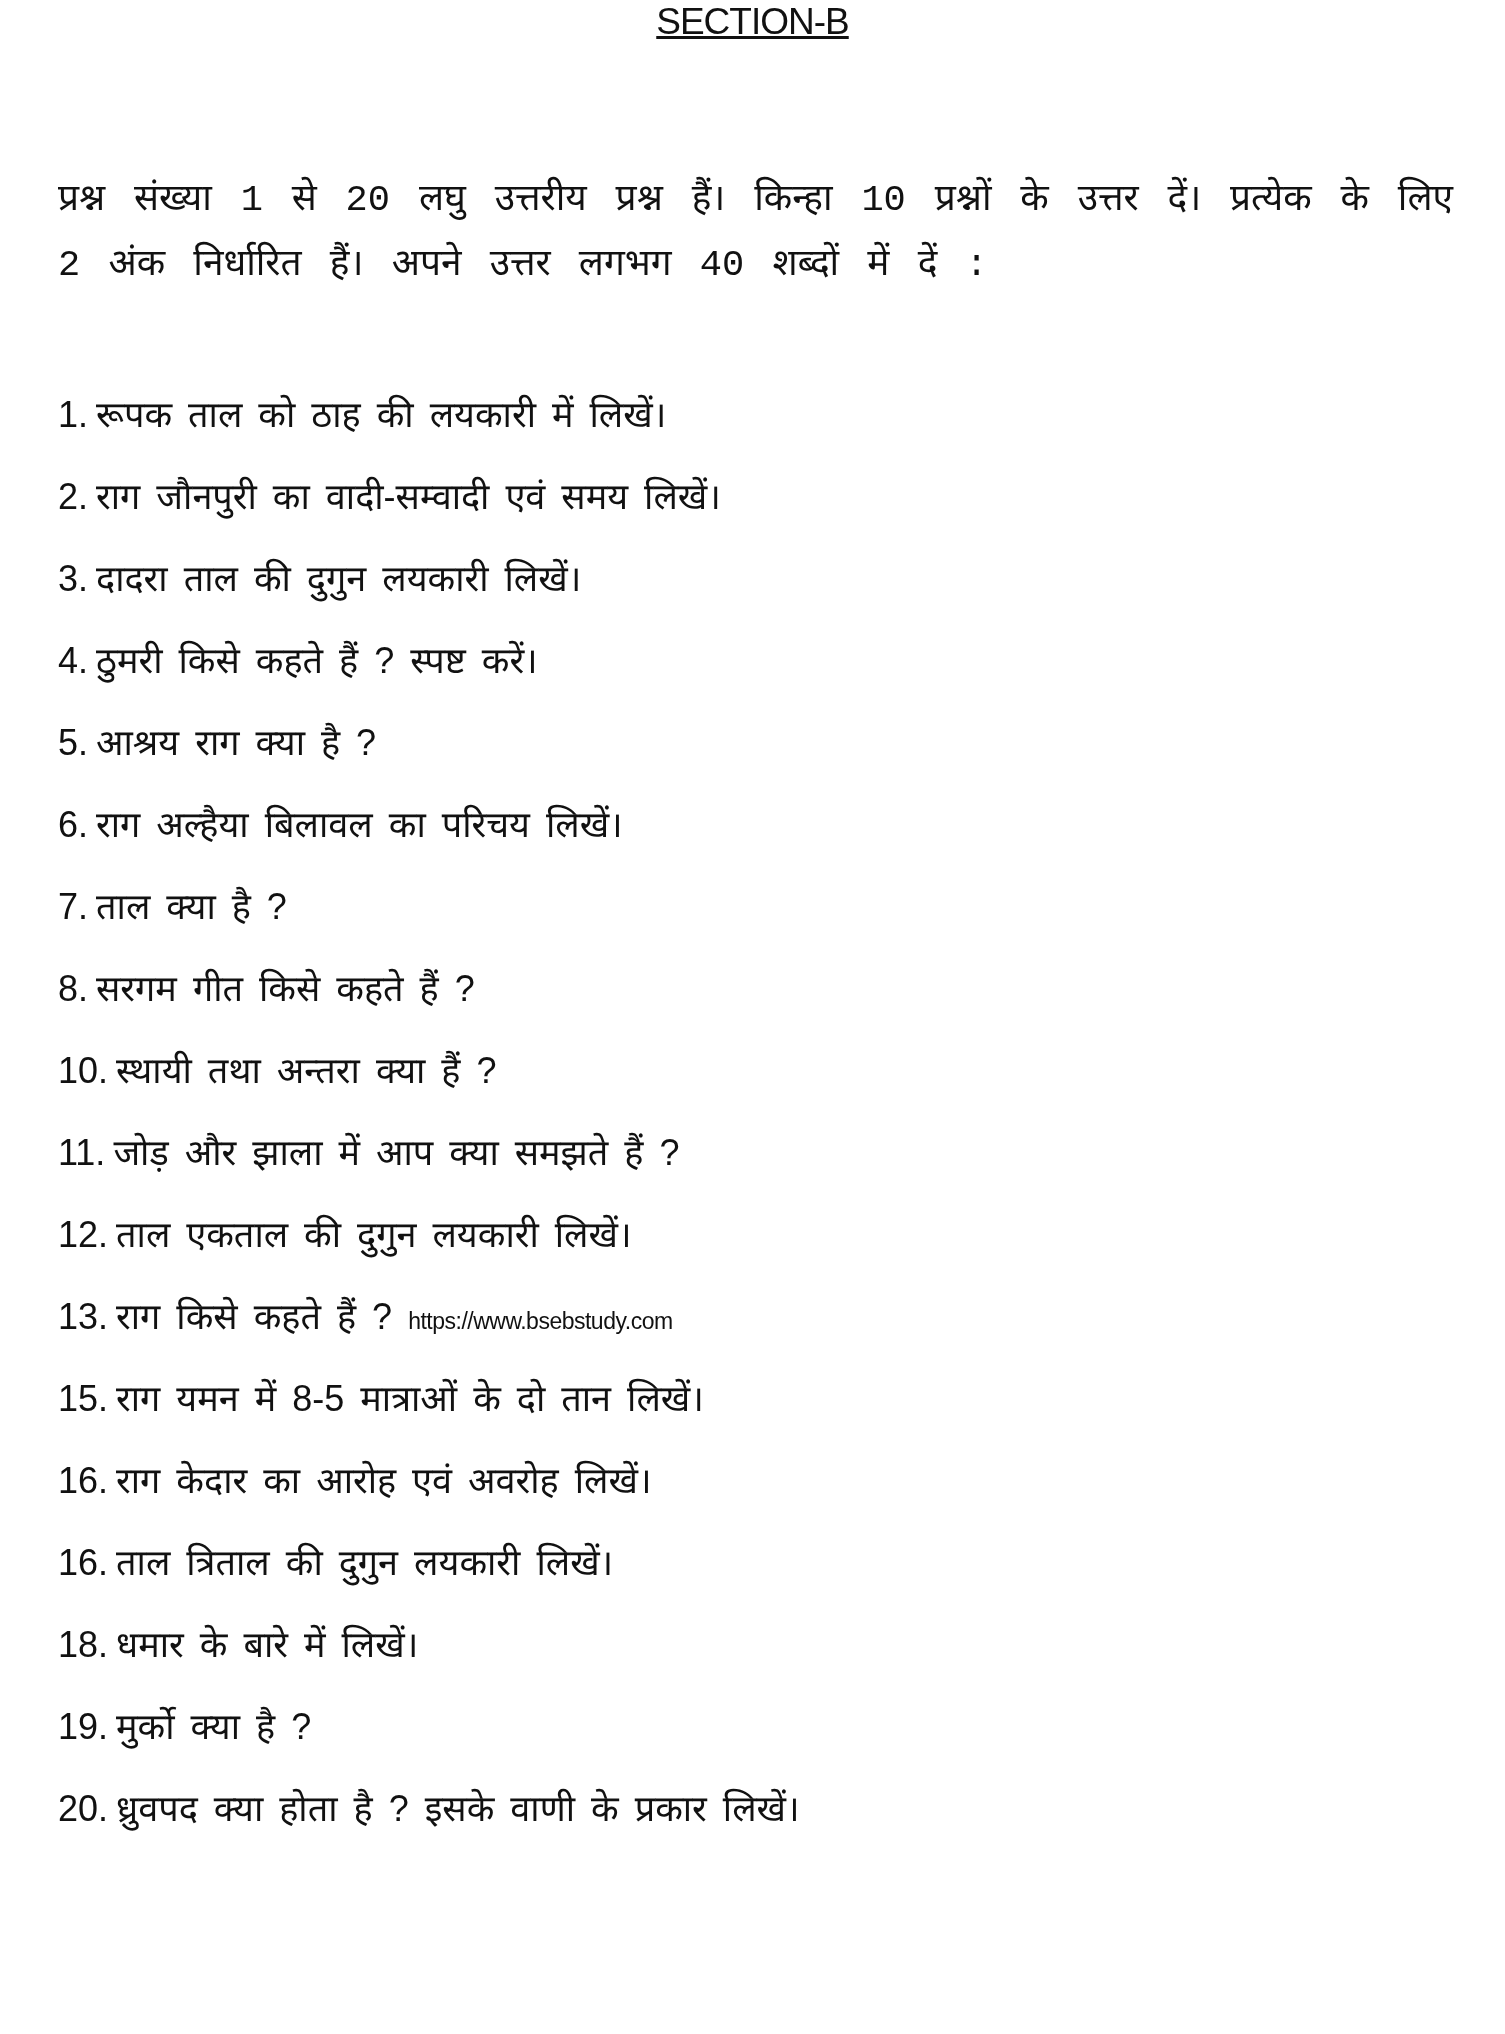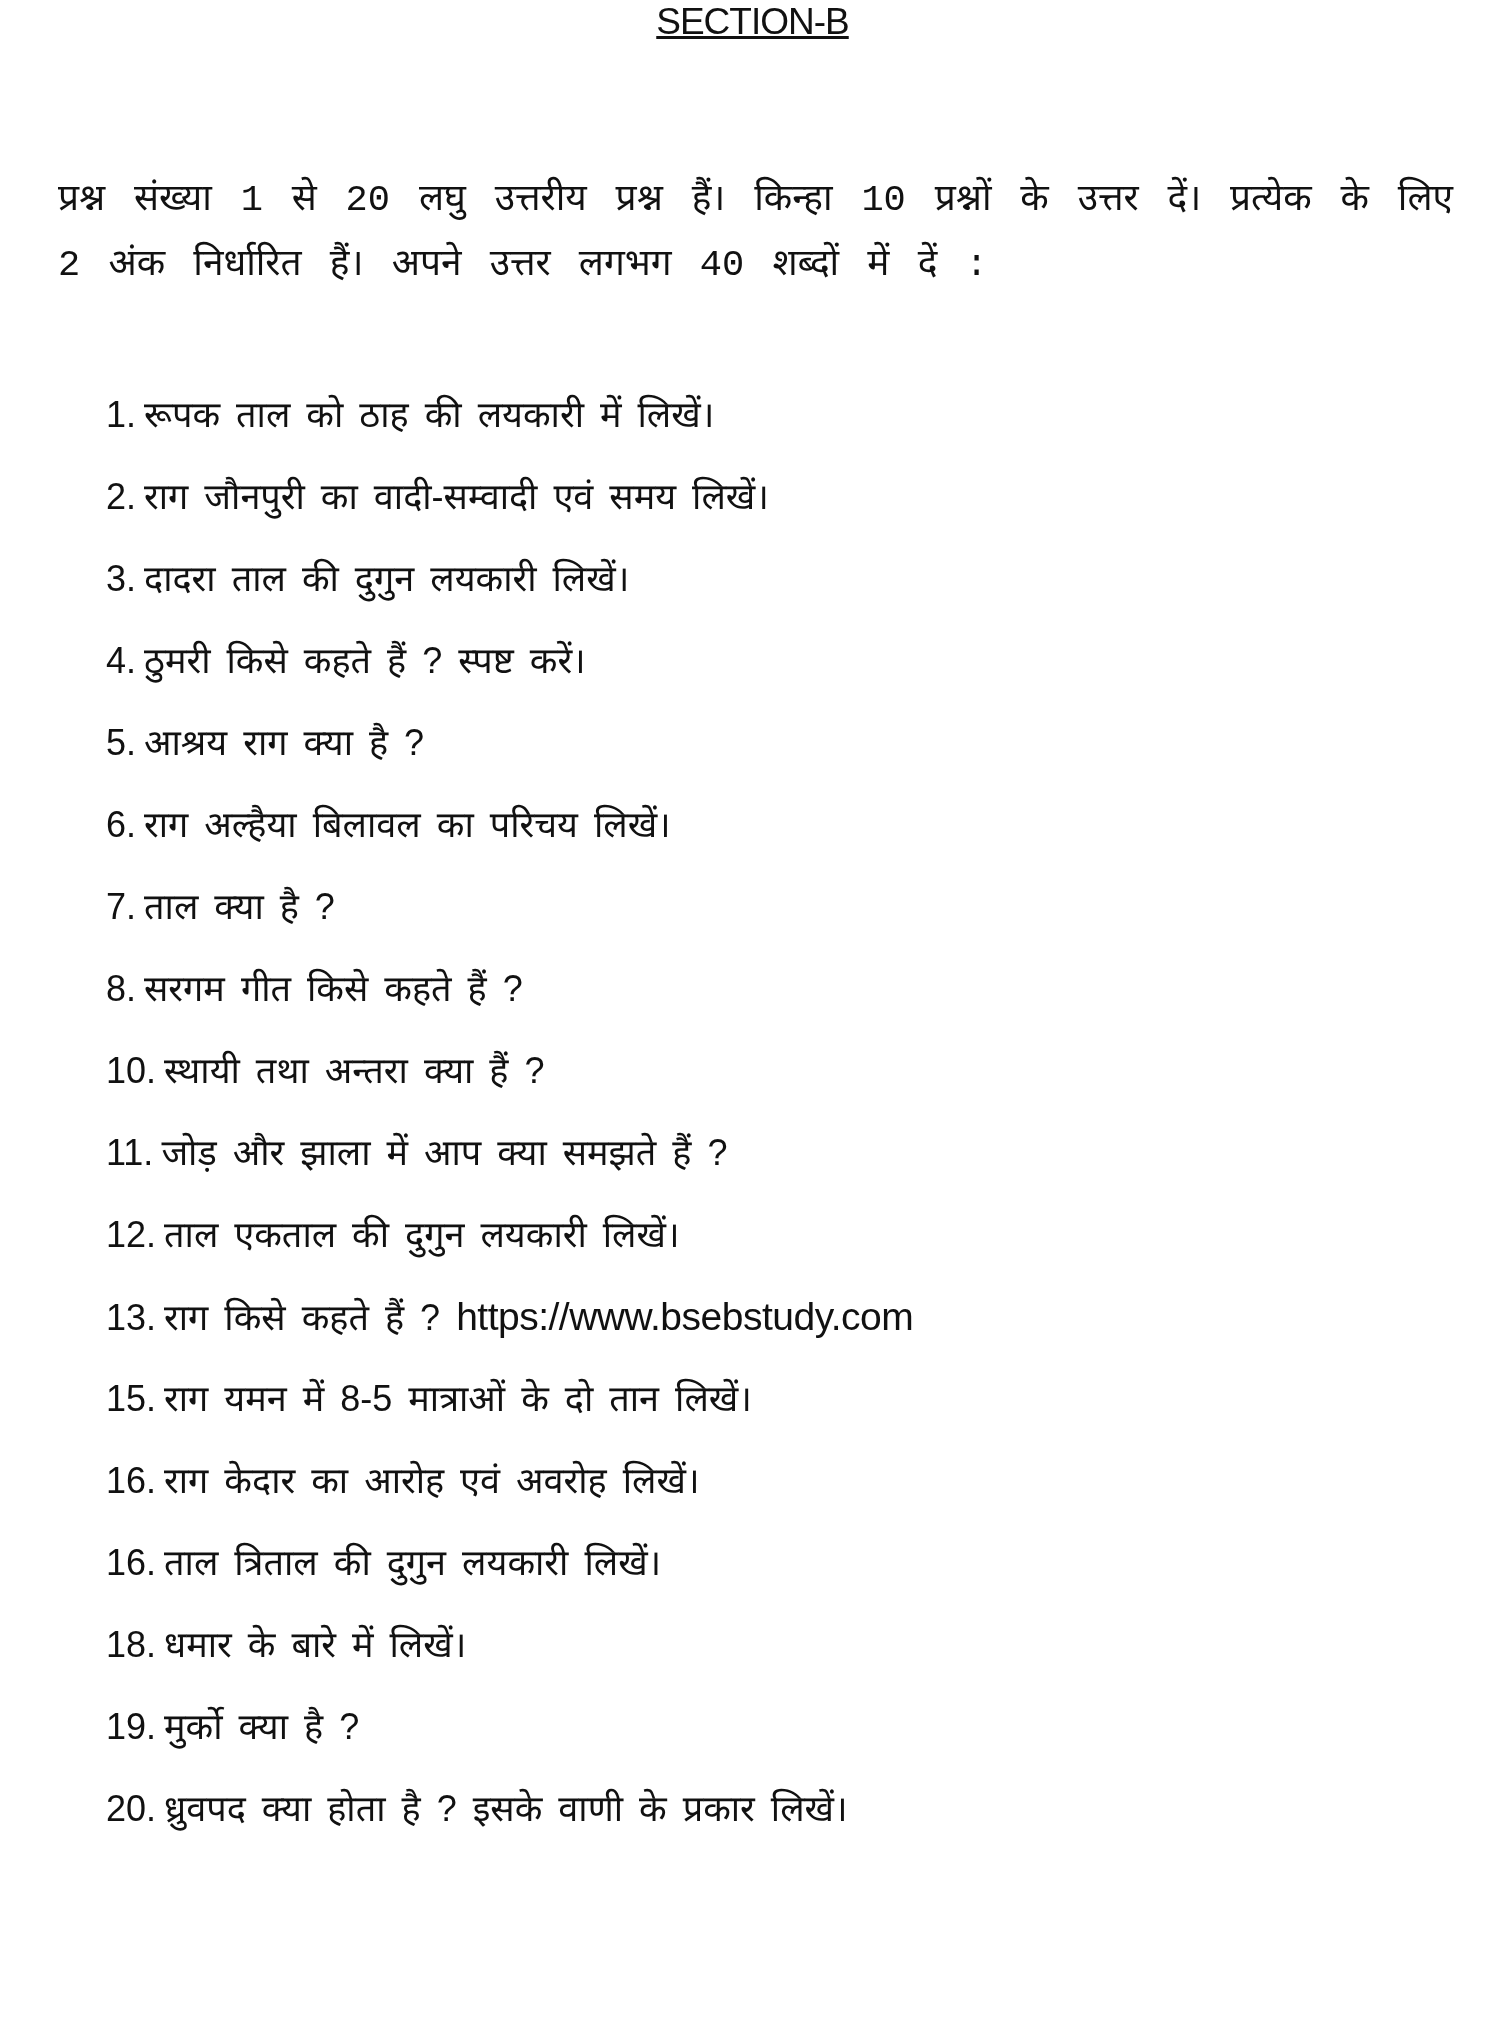--- a/index.html
+++ b/index.html
@@ -17,24 +17,24 @@
   .intro {
     position: absolute; left: 58px; top: 168px; width: 1395px;
     font-size: 37px; line-height: 65px; text-align: justify;
     text-align-last: left; word-spacing: 6px; font-family: Liberation Mono, monospace;
   }
   .qlist {
     position: absolute; left: 58px; top: 395px; margin: 0; padding: 0;
     list-style: none; font-size: 36px;
   }
   .q {
-    height: 82px; line-height: 40px; white-space: nowrap; word-spacing: 6px; margin-left: 48px;
+    height: 82px; line-height: 40px; white-space: nowrap; word-spacing: 6px;
   }
   .q .num { margin-right: 8px; }
-  .q .url { font-size: 39px; word-spacing: 0; letter-spacing: -0.5px; }
+  .q .url { font-size: 23px; word-spacing: 0; letter-spacing: -0.5px; }
 </style>
 </head>
 <body>
 
 <div class="header">SECTION-B</div>
 
 <div class="intro">प्रश्न संख्या 1 से 20 लघु उत्तरीय प्रश्न हैं। किन्हा 10 प्रश्नों के उत्तर दें। प्रत्येक के लिए 2 अंक निर्धारित हैं। अपने उत्तर लगभग 40 शब्दों में दें :</div>
 
 <ol class="qlist">
   <li class="q"><span class="num">1.</span><span>रूपक ताल को ठाह की लयकारी में लिखें।</span></li>

